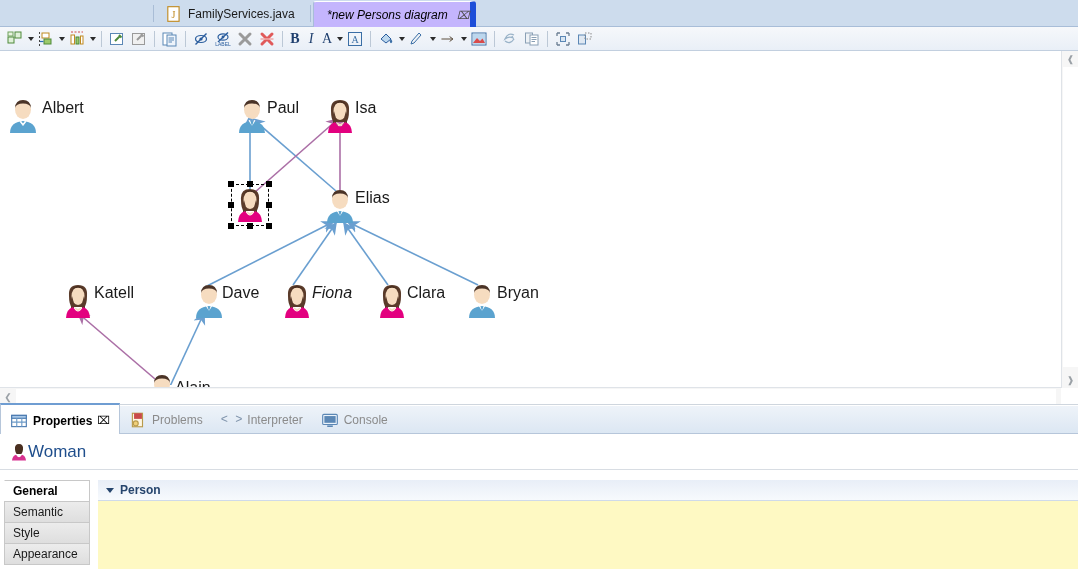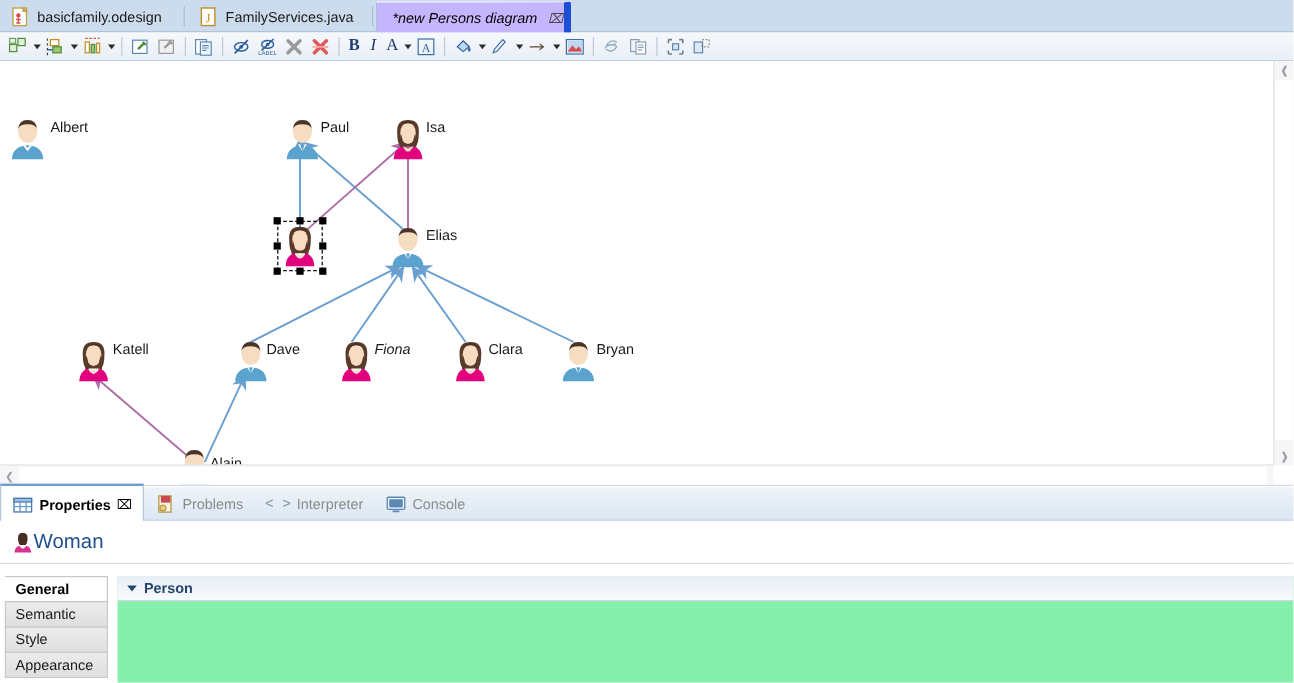--- a/index.html
+++ b/index.html
@@ -65,21 +65,21 @@
   
   .canvas-wrap {
     position:absolute; left:0; top:51px; width:1078px; height:354px;
     background:#ffffff;
     border-bottom:1px solid #cfd6de;
     overflow:hidden;
   }
   .canvas { position:absolute; left:0; top:0; width:1060px; height:334px; }
   .node { position:absolute; }
   .node-label {
-    position:absolute; font-size:12px; color:#1a1a1a; white-space:nowrap;
+    position:absolute; font-size:16px; color:#1a1a1a; white-space:nowrap;
   }
   .sel-handle {
     position:absolute; width:6px; height:6px; background:#000;
   }
   .sel-box {
     position:absolute; border:1px dashed #000;
   }
   
   .vscroll {
     position:absolute; right:0; top:51px; width:17px; height:337px;
@@ -120,21 +120,21 @@
   .prop-tabs { position:absolute; left:4px; top:10px; width:86px; }
   .ptab {
     height:22px; display:flex; align-items:center; padding-left:8px;
     font-size:12px; cursor:pointer;
     border:1px solid #c8c8c8; margin-bottom:-1px;
   }
   .ptab.active { background:#ffffff; font-weight:bold; color:#000; border-left:1px solid #ffffff; border-right:1px solid #c8c8c8;}
   .ptab.inactive { background:linear-gradient(#ececec,#dedede); color:#1a1a1a; }
   .prop-content {
     position:absolute; left:98px; top:10px; right:0; height:89px;
-    background:#86efac;
+    background:#fef9c3;
   }
   .section-bar {
     height:21px; background:linear-gradient(#e8eef7,#f7fafd);
     display:flex; align-items:center; gap:6px; padding-left:8px;
     border-bottom:1px solid #cfdaea;
     font-weight:bold; font-size:12px; color:#26456d;
   }
   .tri-down { width:0;height:0;border-left:4px solid transparent;border-right:4px solid transparent;border-top:5px solid #26456d; }
   .field-row { display:flex; align-items:center; height:24px; margin-top:12px; }
   .field-label { width:40px; padding-left:10px; font-size:12px; }
@@ -149,29 +149,20 @@
     outline:none; color:#fff; font-size:12px; padding-left:4px;
     font-family:"Liberation Sans", sans-serif;
   }
 </style>
 </head>
 <body>
 
 <div id="app">
 
   <div class="tabbar">
-    <div class="tab inactive" style="left:0px;width:150px;">
-      <svg class="tb-icon" viewBox="0 0 16 16">
-        <rect x="2.5" y="1.5" width="10" height="13" fill="#fff" stroke="#c0a040"></rect>
-        <path d="M10 1.5 L12.5 4 L10 4 Z" fill="#e8d9a0" stroke="#c0a040"></path>
-        <circle cx="6.5" cy="7" r="1.6" fill="#d94b4b"></circle>
-        <path d="M6.5 8.6 L6.5 12 M4.8 10 L8.2 10 M5 12.6 L8 12.6" stroke="#d94b4b" stroke-width="1"></path>
-      </svg>
-      <span>basicfamily.odesign</span>
-    </div>
     <div class="tab-sep" style="left:153px;"></div>
     <div class="tab inactive" style="left:157px;width:150px;">
       <svg class="tb-icon" viewBox="0 0 16 16">
         <rect x="2.5" y="1.5" width="10" height="13" fill="#fff" stroke="#c08a20"></rect>
         <text x="7.5" y="11.5" font-size="9" font-family="Liberation Serif, serif" fill="#c08a20" text-anchor="middle">J</text>
       </svg>
       <span>FamilyServices.java</span>
     </div>
     <div class="tab-sep" style="left:310px;"></div>
     <div class="tab active" style="left:313px;width:163px;">

